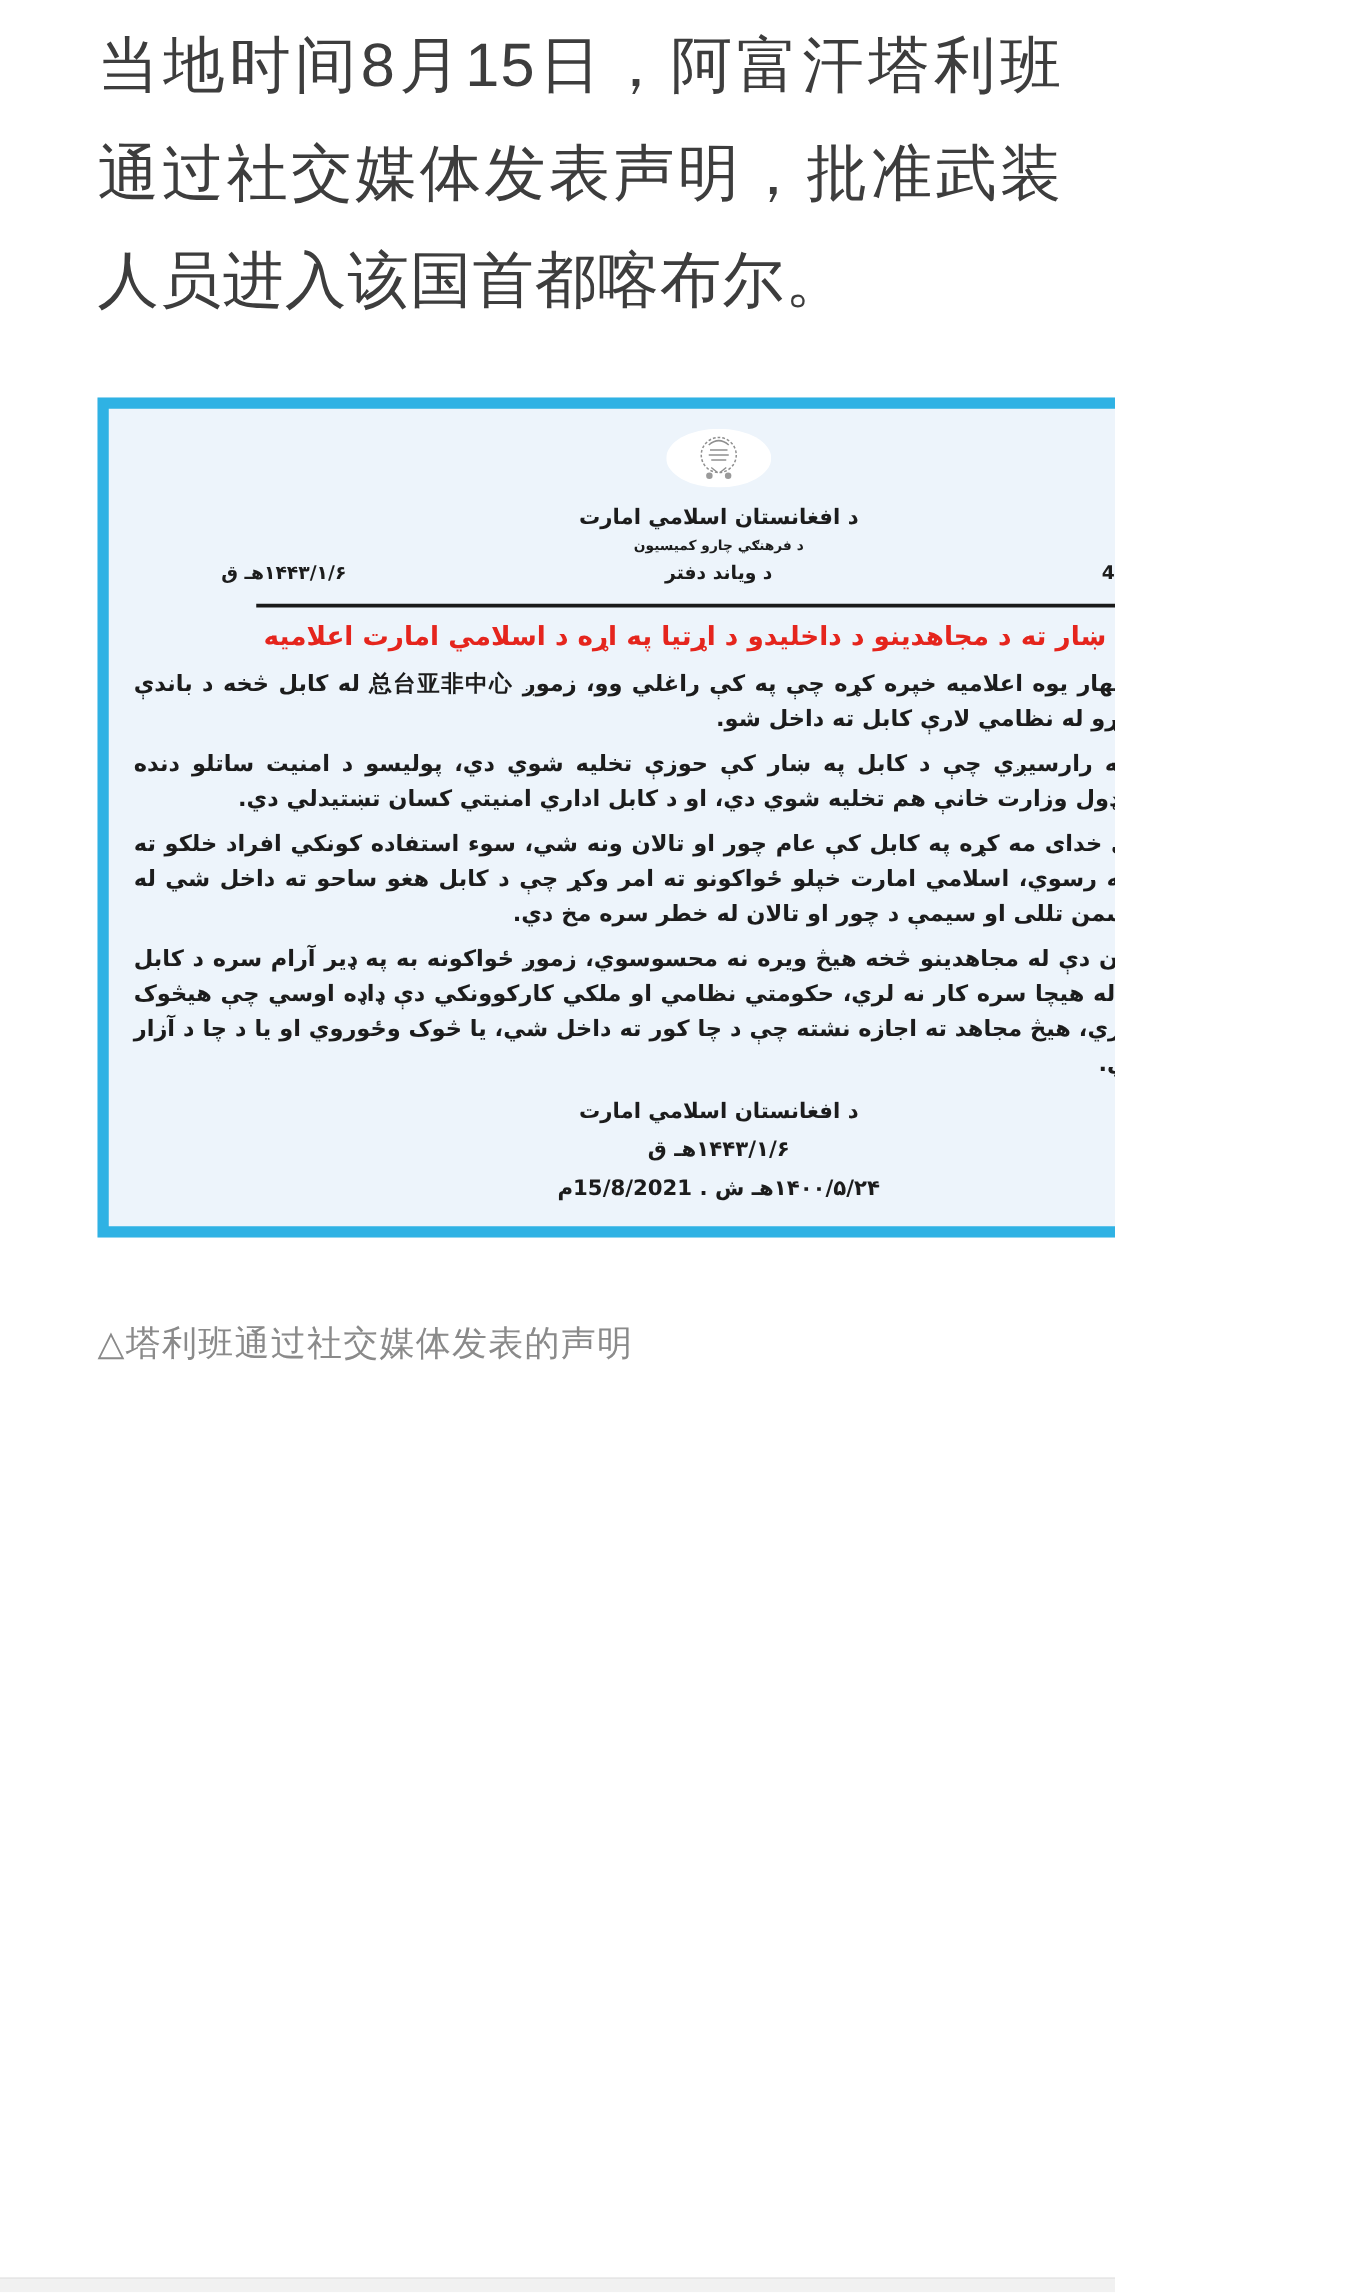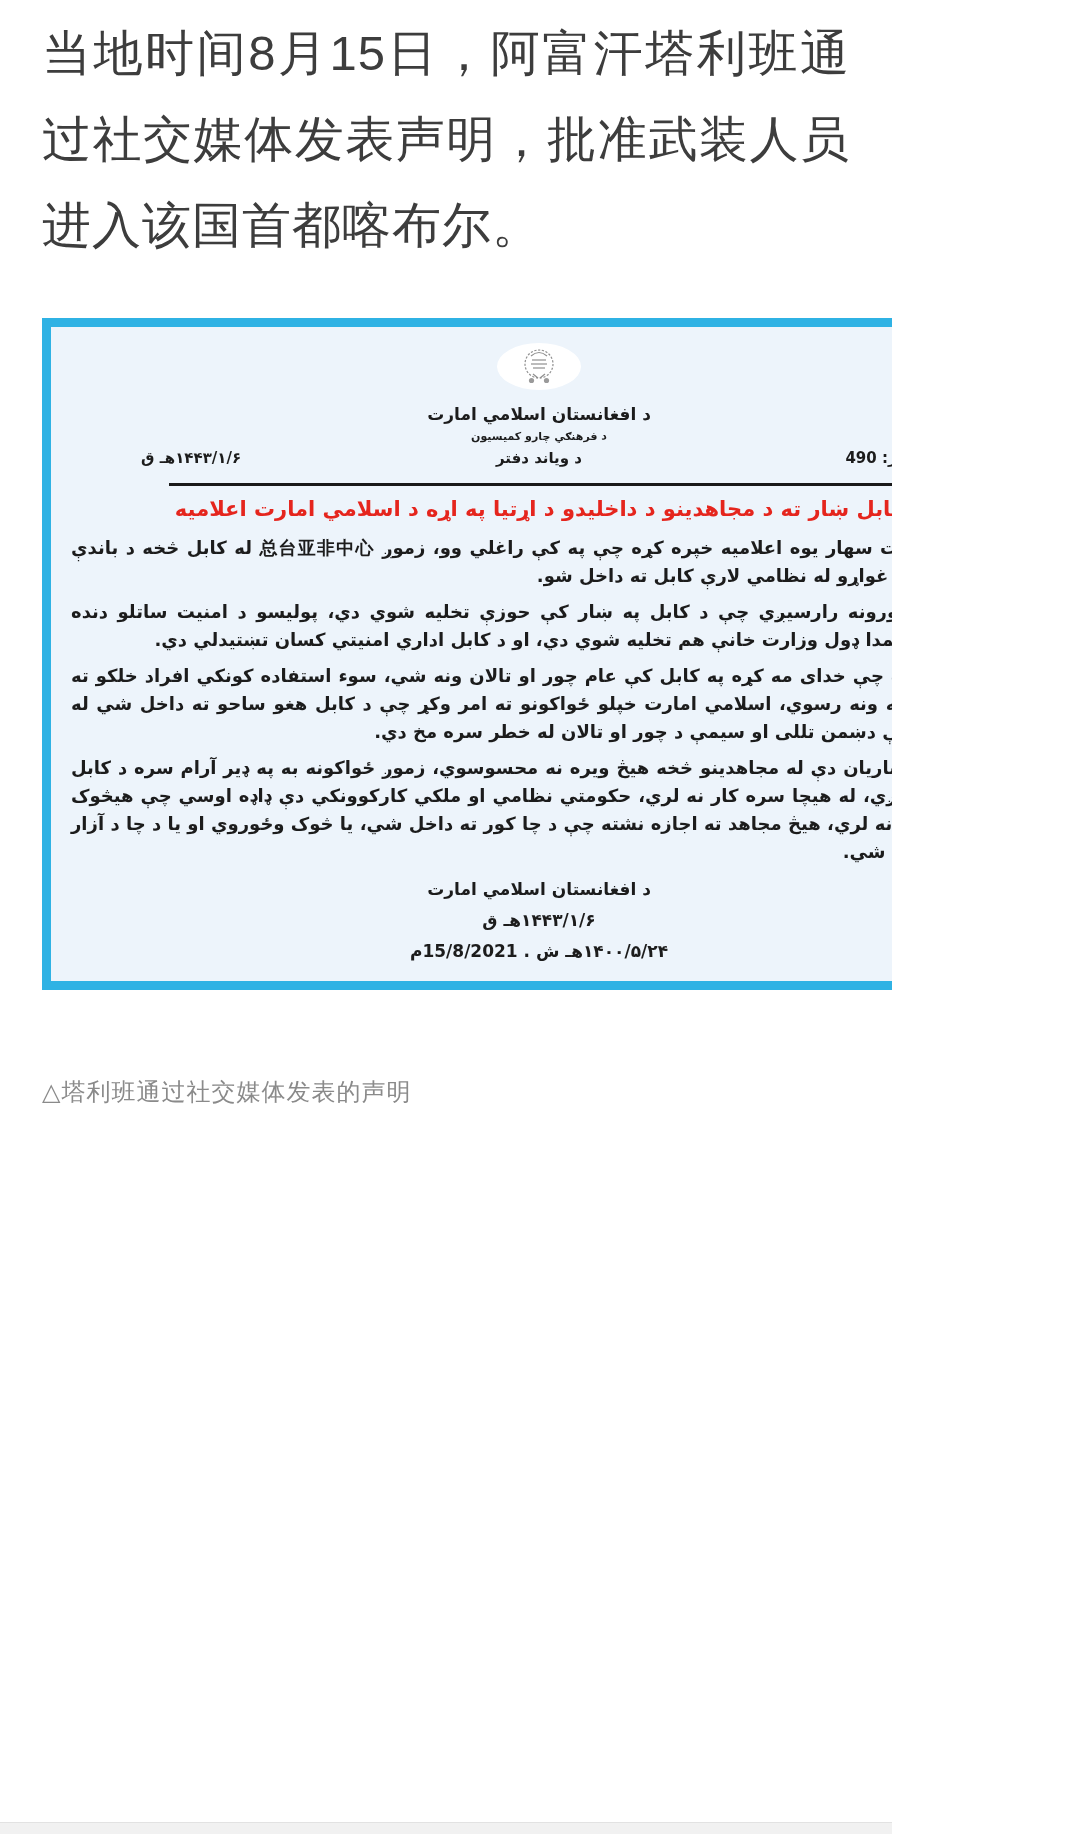--- a/index.html
+++ b/index.html
@@ -12,20 +12,21 @@
   }
   *{margin:0;padding:0;box-sizing:border-box;}
   html,body{background:#ffffff;}
   .page{
     position:relative;
     width:892px;
     height:1834px;
     background:#ffffff;
     overflow:hidden;
     font-family:"Liberation Sans","DejaVu Sans",sans-serif;
+    padding-left:36px;
   }
   .article{padding:10px 42px 0 42px;}
   .zh-para{
     font-size:49px;
     line-height:86px;
     color:var(--text-dark);
     text-align:justify;
     letter-spacing:1px;
   }
   .zh-para.first{margin-top:0;}
@@ -82,22 +83,22 @@
     margin-bottom:8px;
   }
   .doc-sign{
     text-align:center;
     font-size:17px;
     font-weight:bold;
     line-height:31px;
     margin-top:6px;
   }
   .figcaption{
-    margin-top:76px;
-    font-size:24px;
+    margin-top:59px;
+    font-size:28px;
     line-height:52px;
     color:var(--caption-gray);
     letter-spacing:1px;
   }
   .zh-para.p2{margin-top:62px;}
   .zh-para.p3{margin-top:46px;}
   .bottom-divider{
     position:absolute;
     left:0;bottom:0;
     width:100%;

